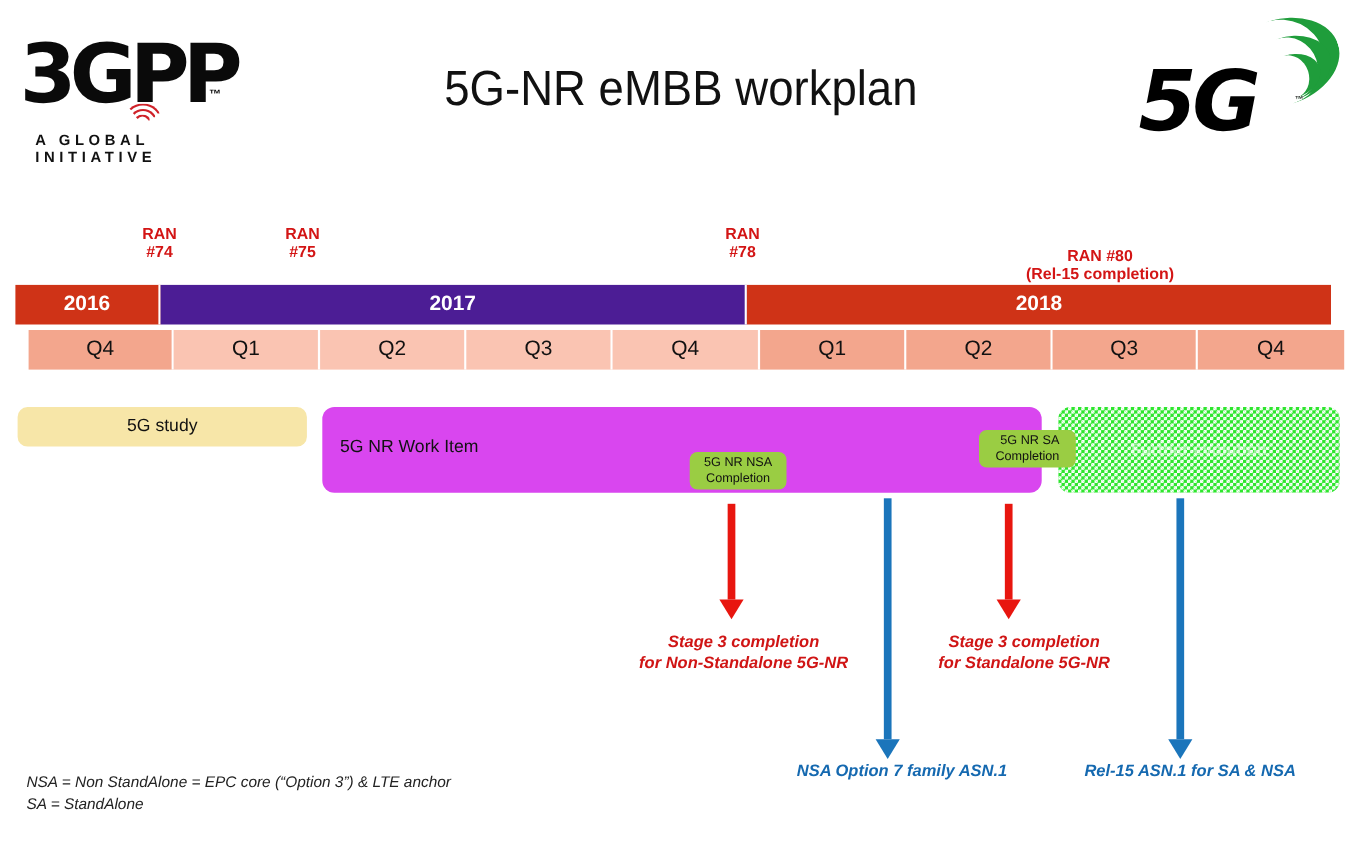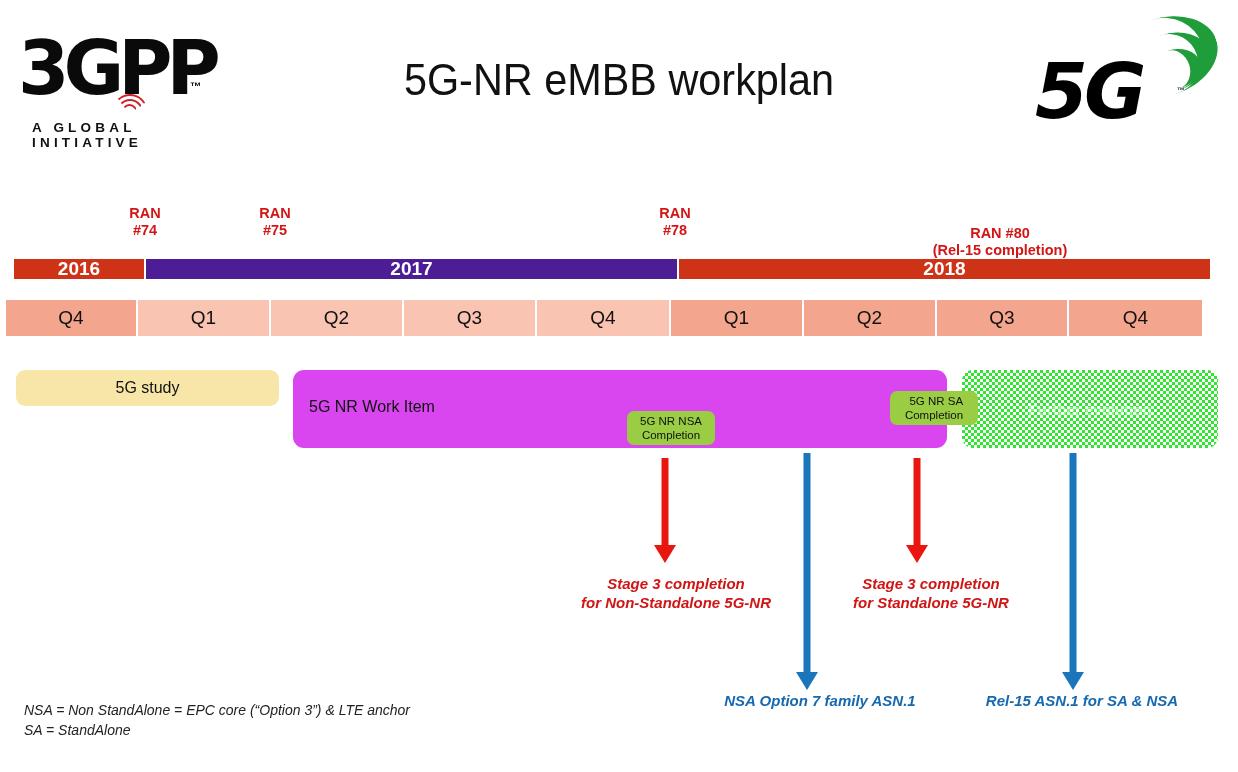--- a/index.html
+++ b/index.html
@@ -61,23 +61,23 @@
   }
 
   
   .ran-label{
     position:absolute;text-align:center;color:#d31515;
     font-size:14.5px;font-weight:700;line-height:17px;white-space:pre-line;
   }
 
   
   #year-row{position:absolute;left:14px;top:259px;height:36px;width:1196px;}
-  #quarter-row{position:absolute;left:6px;top:300px;height:36px;width:1196px;}
+  #quarter-row{position:absolute;left:26px;top:300px;height:36px;width:1196px;}
   .year-cell{
-    position:absolute;top:0;height:20px;background:#cf3317;
+    position:absolute;top:0;height:36px;background:#cf3317;
     color:#fff;font-size:19px;font-weight:700;
     display:flex;align-items:center;justify-content:center;
     box-sizing:border-box;border-right:2px solid #fff;
   }
   .year-cell:last-child{border-right:none;}
   .q-cell{
     position:absolute;top:0;height:36px;
     color:#111;font-size:19px;font-weight:400;
     display:flex;align-items:center;justify-content:center;
     box-sizing:border-box;border-right:2px solid #fff;

